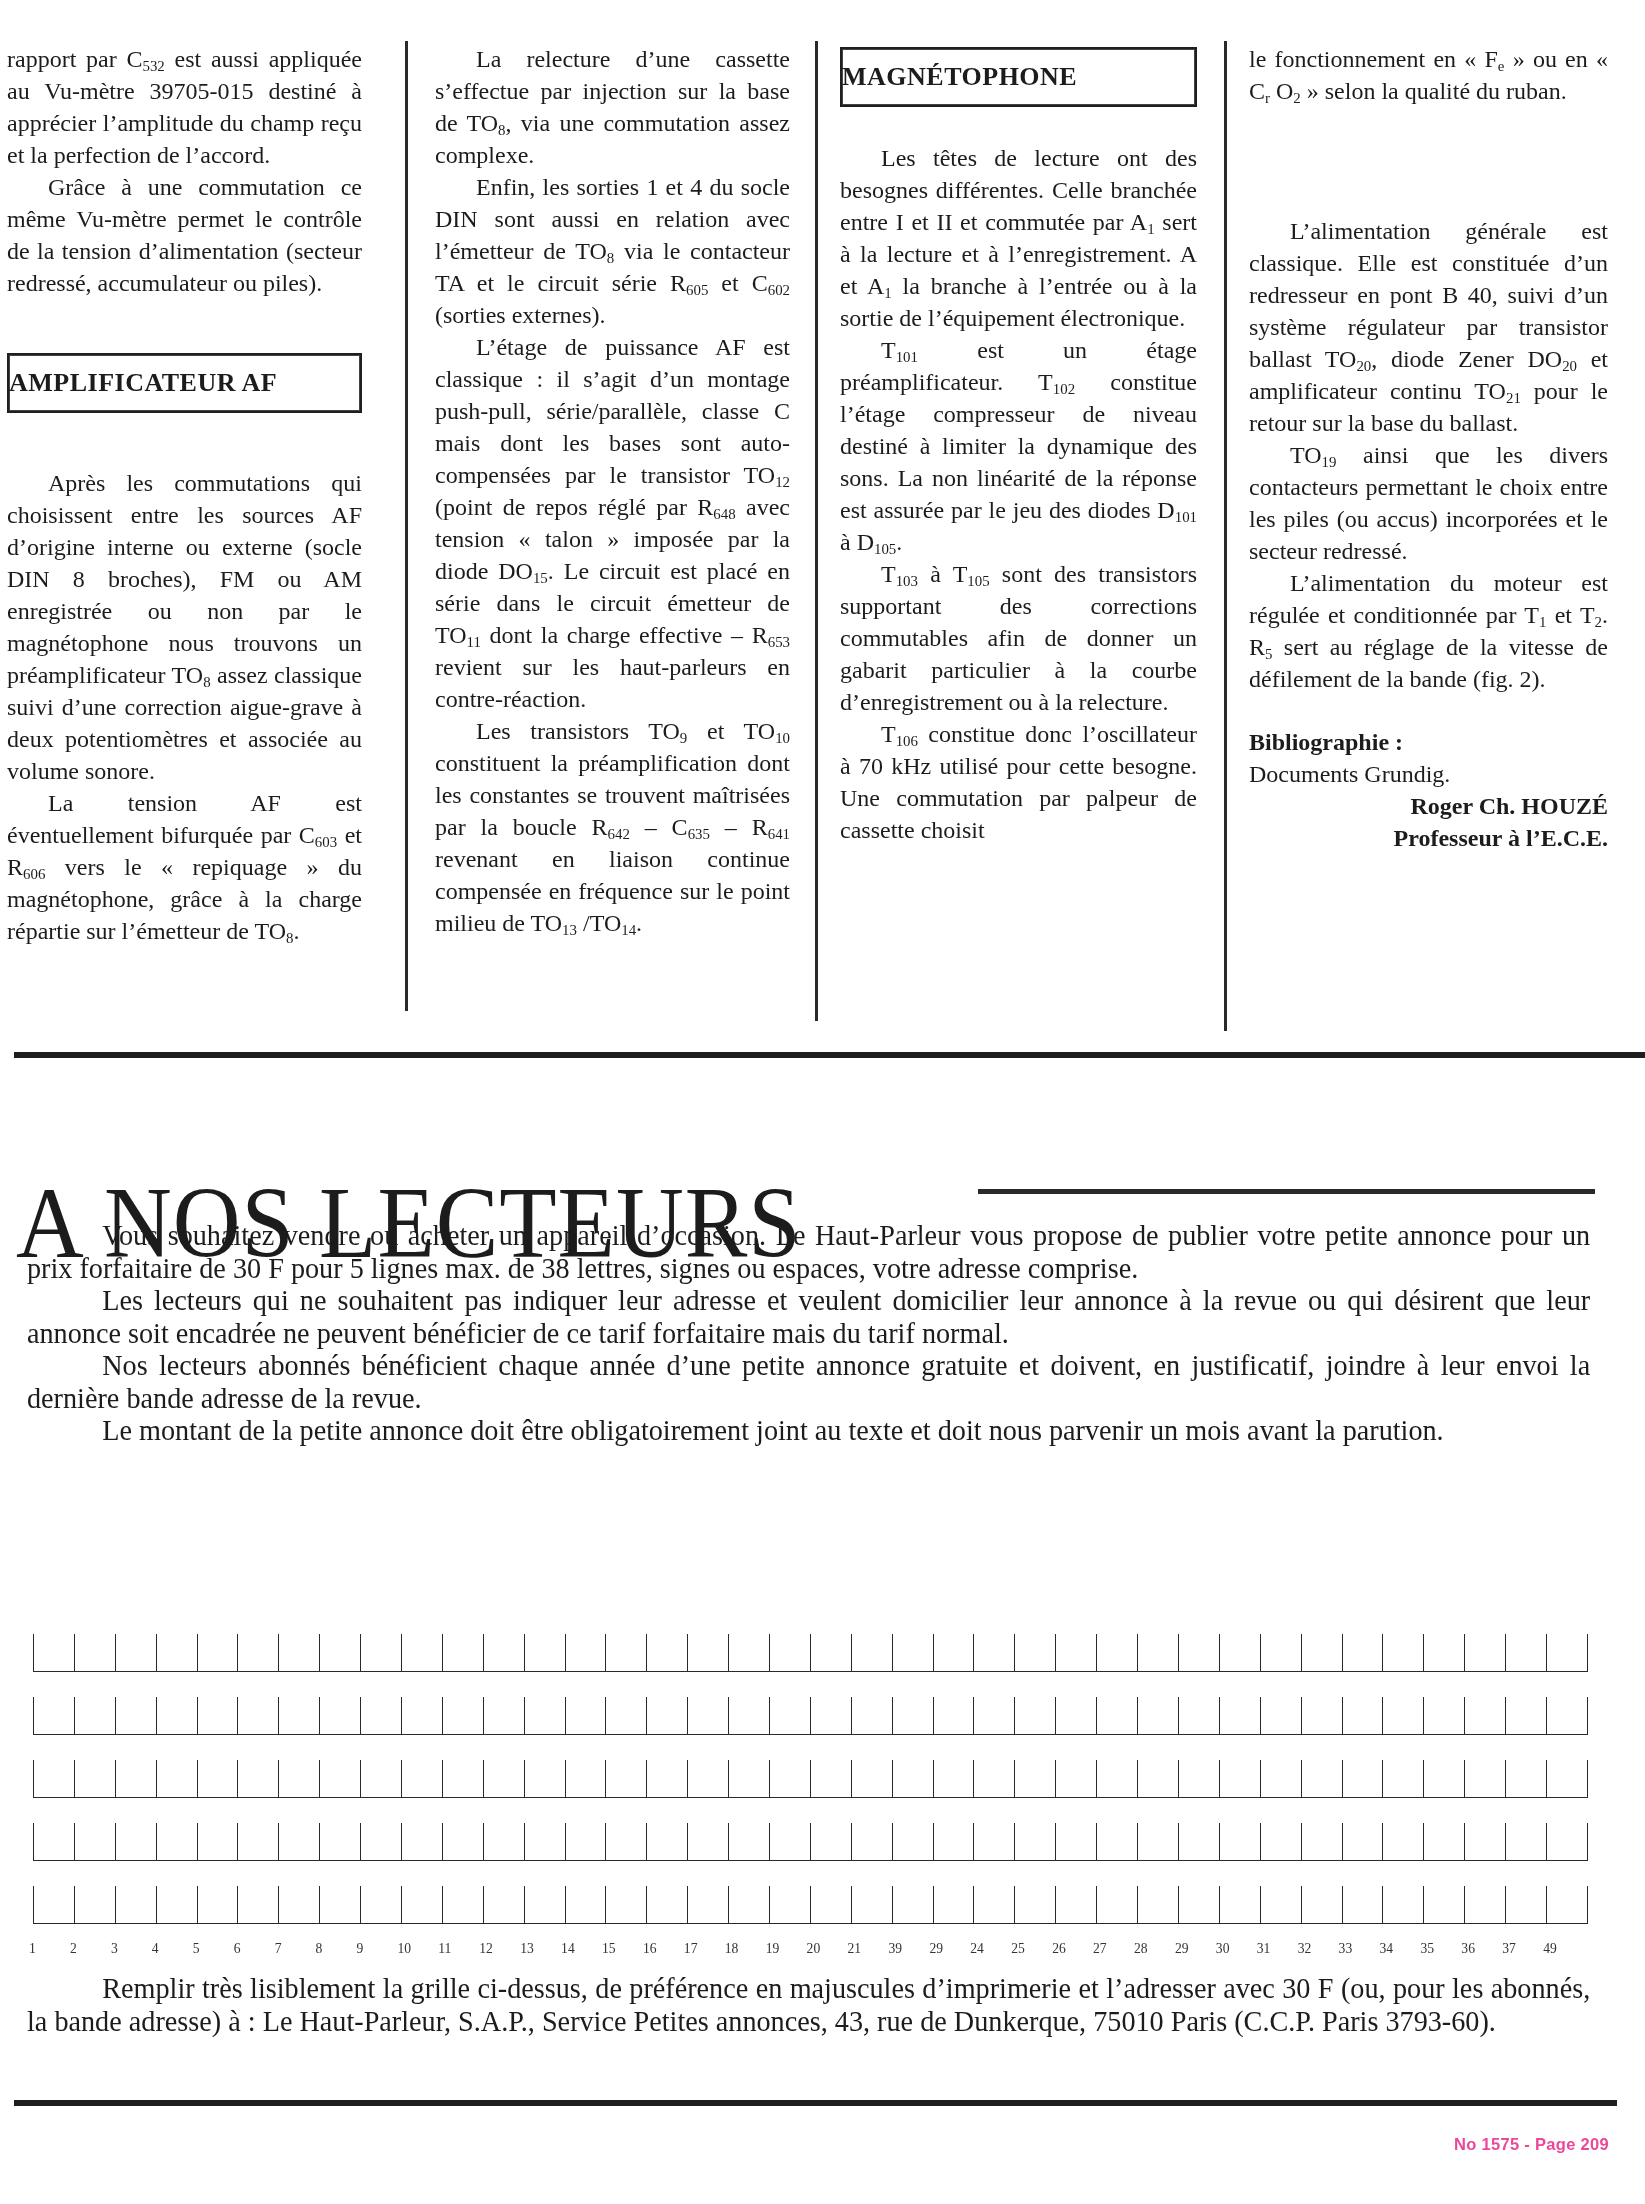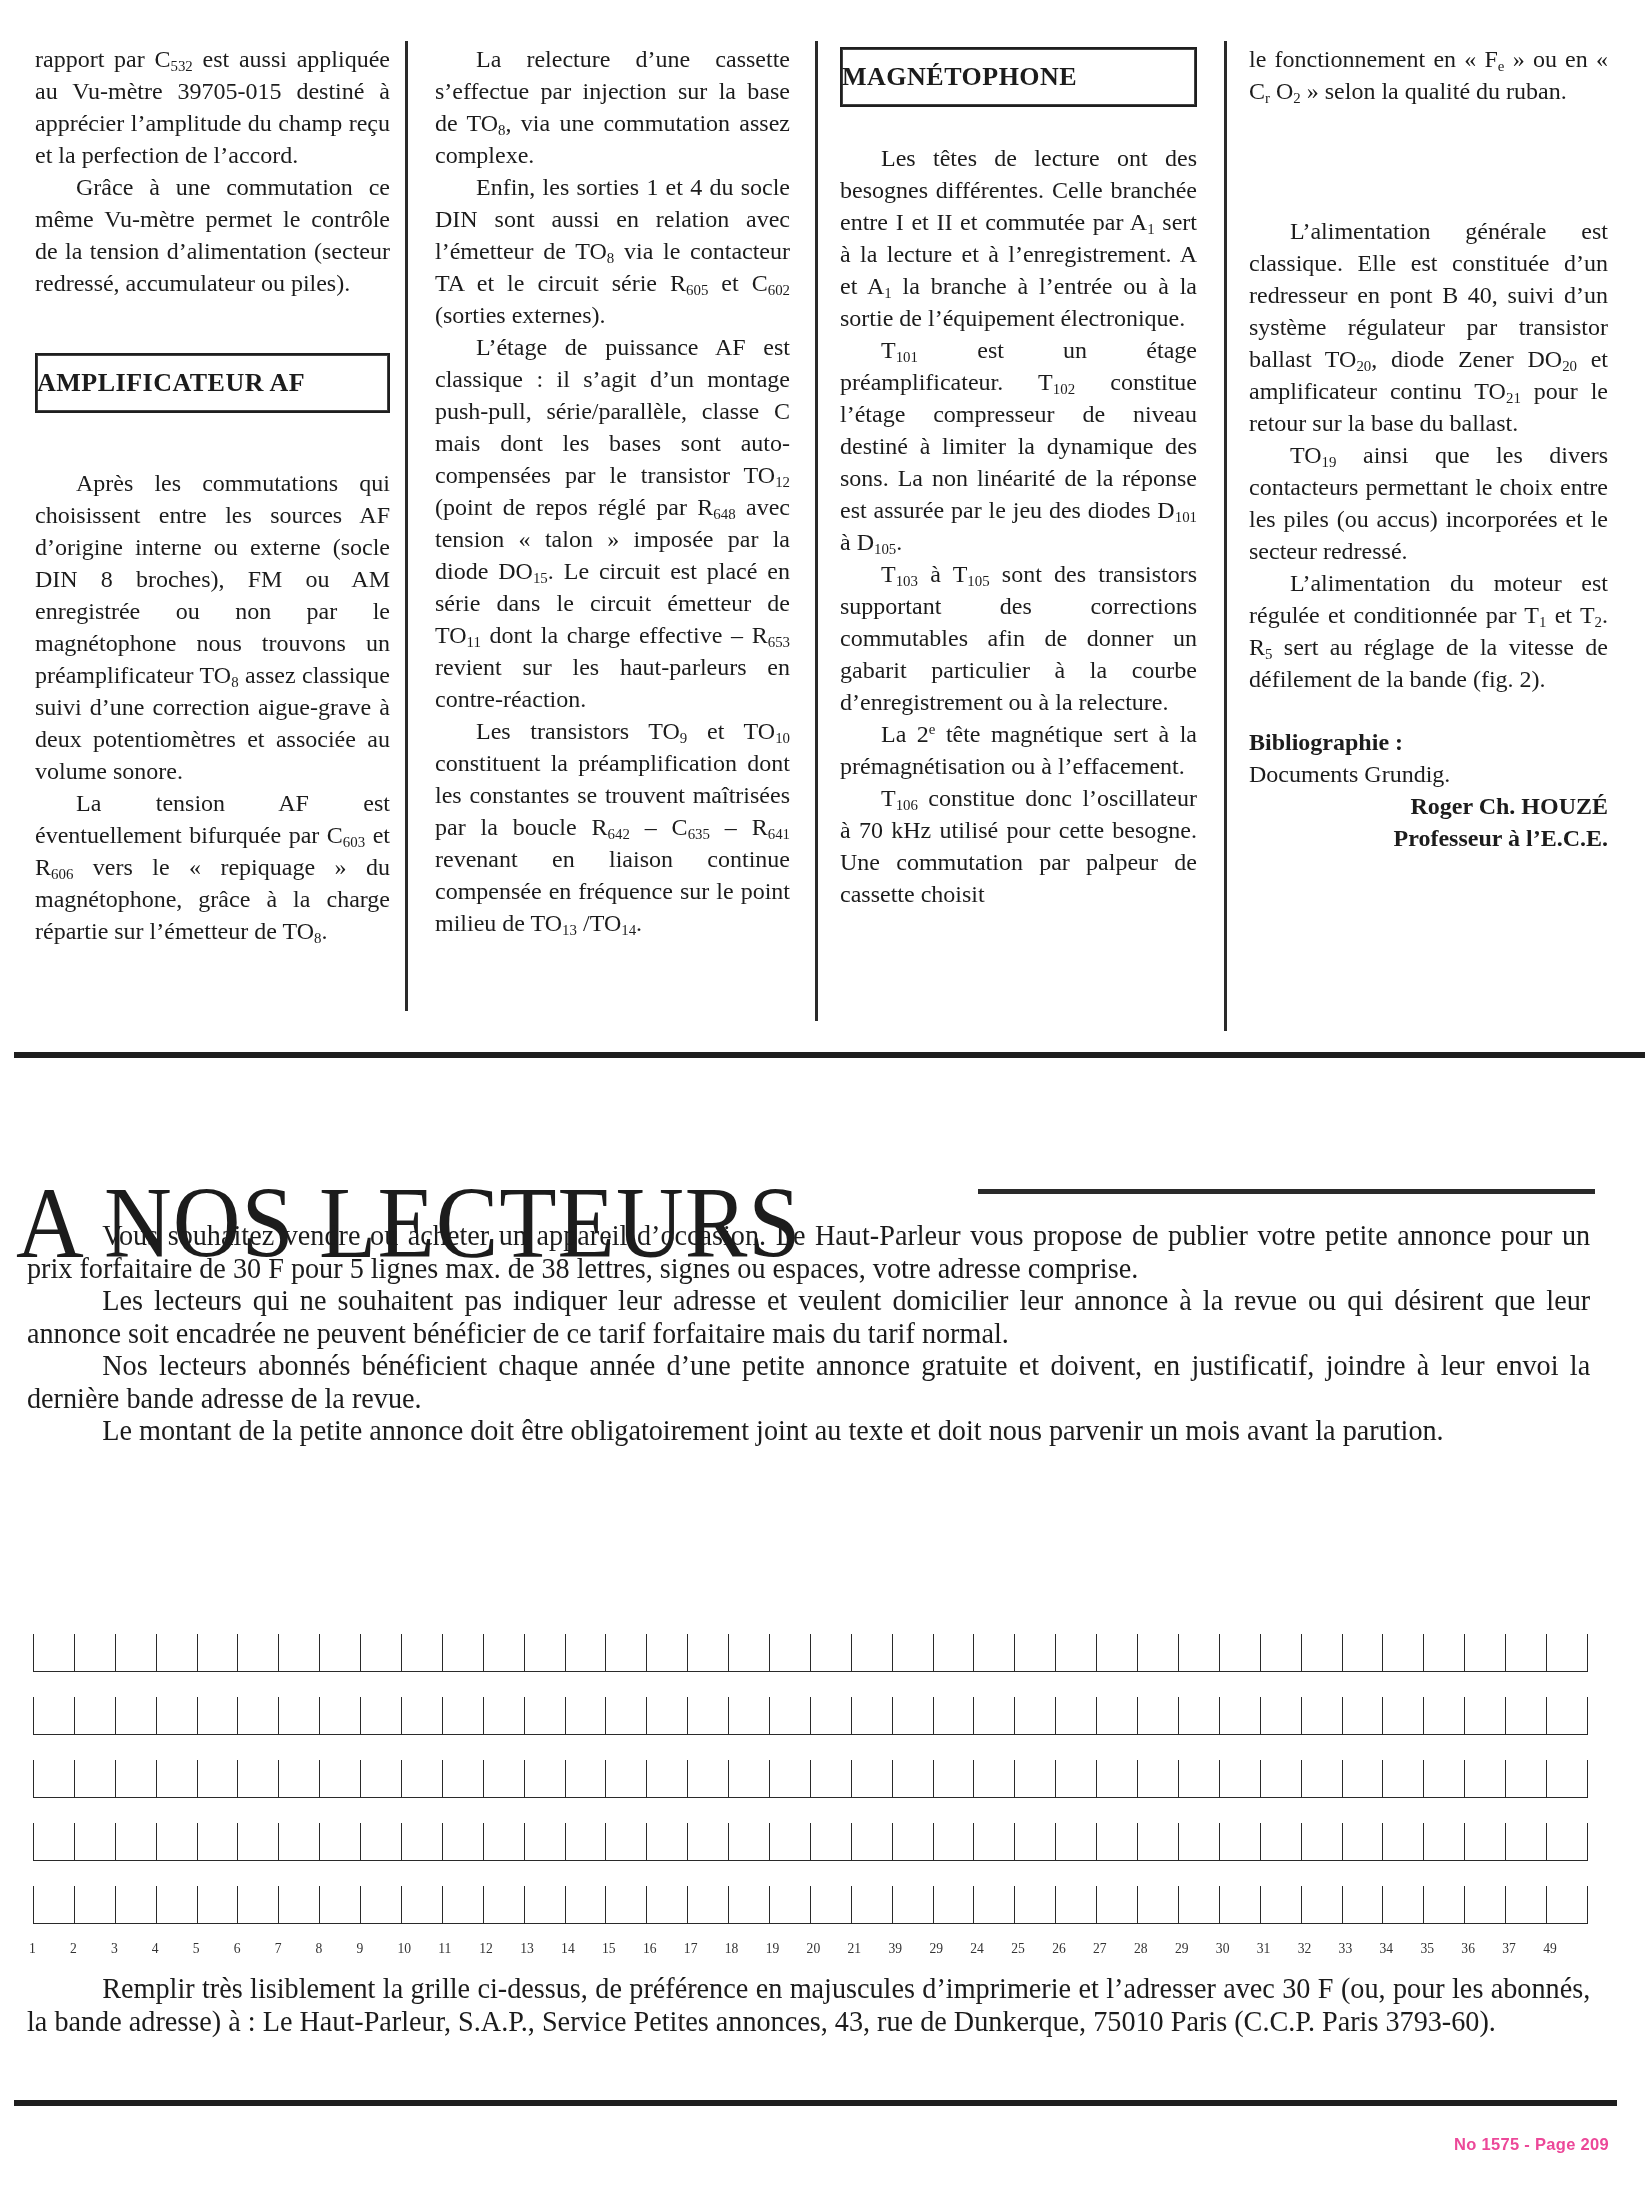--- a/index.html
+++ b/index.html
@@ -11,21 +11,21 @@
 
   
   .col {
     position: absolute; top: 43px; width: 355px;
     font-size: 24px; line-height: 32px; text-align: justify; hyphens: none;
   }
   .col p { margin: 0; text-indent: 0; }
   .col p.ind { text-indent: 41px; }
   .col sub { font-size: 62%; line-height: 0; vertical-align: -0.25em; }
   .col sup { font-size: 62%; line-height: 0; vertical-align: 0.55em; }
-  #col1 { left: 35px; }
+  #col1 { left: 7px; }
   #col2 { left: 435px; }
   #col3 { left: 840px; width: 357px; }
   #col4 { left: 1249px; width: 359px; }
 
   .vrule { position: absolute; top: 41px; width: 2.9px; background: #2a2a2a; }
   #vr1 { left: 405px; height: 970px; }
   #vr2 { left: 815px; height: 980px; }
   #vr3 { left: 1224px; height: 990px; }
 
   .boxhead {
@@ -105,21 +105,20 @@
     <p class="ind"><span>Les transistors TO</span><sub>9</sub><span> et TO</span><sub>10</sub><span> constituent la préamplification dont les constantes se trouvent maîtrisées par la boucle R</span><sub>642</sub><span> – C</span><sub>635</sub><span> – R</span><sub>641</sub><span> revenant en liaison continue compensée en fréquence sur le point milieu de TO</span><sub>13</sub><span> /TO</span><sub>14</sub><span>.</span></p>
   </div>
   <div class="vrule" id="vr2"></div>
 
   <div class="col" id="col3">
     <h3 class="boxhead" style="margin-top:3.9px">MAGNÉTOPHONE</h3>
     <div class="spacer-s"></div>
     <p class="ind"><span>Les têtes de lecture ont des besognes différentes. Celle branchée entre I et II et commutée par A</span><sub>1</sub><span> sert à la lecture et à l’enregistrement. A et A</span><sub>1</sub><span> la branche à l’entrée ou à la sortie de l’équipement électronique.</span></p>
     <p class="ind"><span>T</span><sub>101</sub><span> est un étage préamplificateur. T</span><sub>102</sub><span> constitue l’étage compresseur de niveau destiné à limiter la dynamique des sons. La non linéarité de la réponse est assurée par le jeu des diodes D</span><sub>101</sub><span> à D</span><sub>105</sub><span>.</span></p>
     <p class="ind"><span>T</span><sub>103</sub><span> à T</span><sub>105</sub><span> sont des transistors supportant des corrections commutables afin de donner un gabarit particulier à la courbe d’enregistrement ou à la relecture.</span></p>
-    <p class="ind"><span>La 2</span><sup>e</sup><span> tête magnétique sert à la prémagnétisation ou à l’effacement.</span></p>
     <p class="ind"><span>T</span><sub>106</sub><span> constitue donc l’oscillateur à 70 kHz utilisé pour cette besogne. Une commutation par palpeur de cassette choisit</span></p>
   </div>
   <div class="vrule" id="vr3"></div>
 
   <div class="col" id="col4">
     <p><span>le fonctionnement en « F</span><sub>e</sub><span> » ou en « C</span><sub>r</sub><span> O</span><sub>2</sub><span> » selon la qualité du ruban.</span></p>
     <div class="spacer-m"></div>
     <div class="spacer-m"></div>
     <p class="ind"><span>L’alimentation générale est classique. Elle est constituée d’un redresseur en pont B 40, suivi d’un système régulateur par transistor ballast TO</span><sub>20</sub><span>, diode Zener DO</span><sub>20</sub><span> et amplificateur continu TO</span><sub>21</sub><span> pour le retour sur la base du ballast.</span></p>
     <p class="ind"><span>TO</span><sub>19</sub><span> ainsi que les divers contacteurs permettant le choix entre les piles (ou accus) incorporées et le secteur redressé.</span></p>

